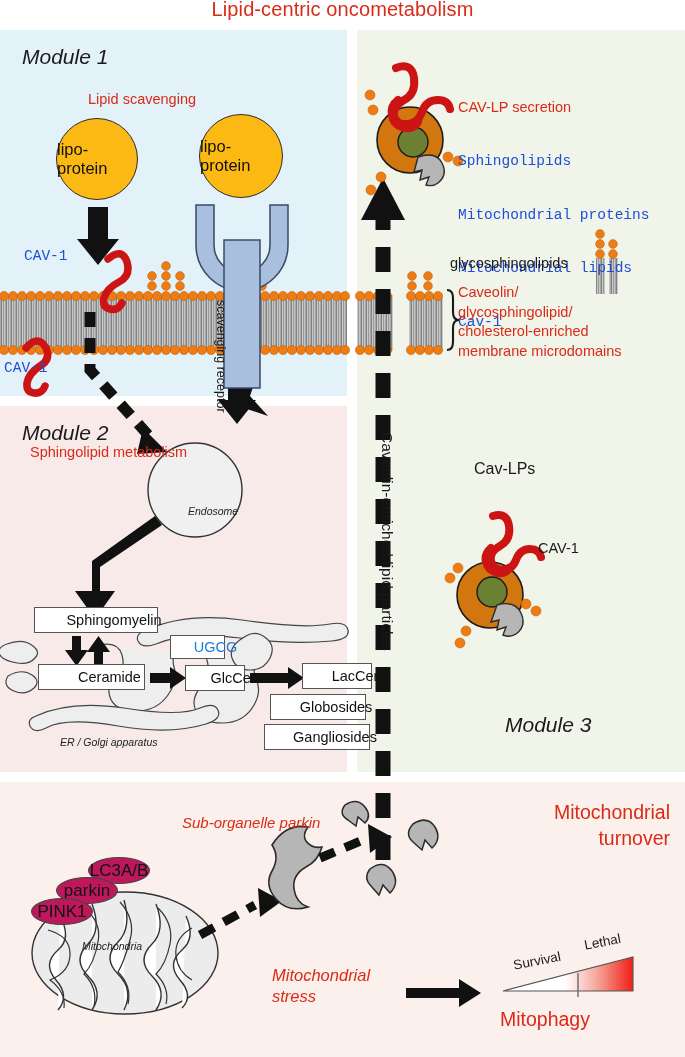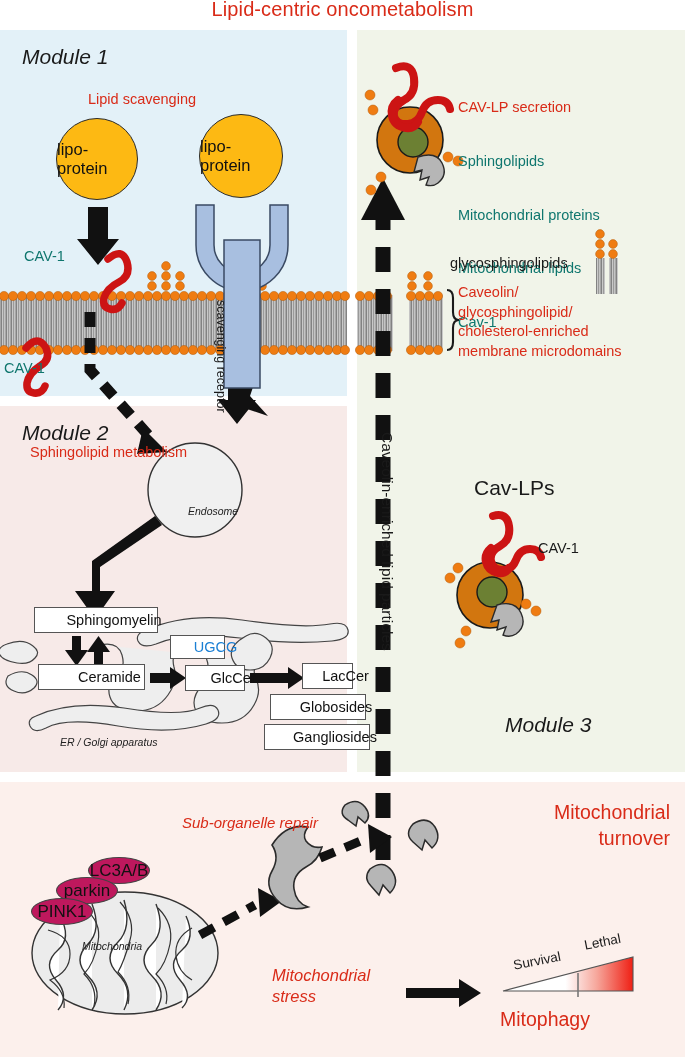--- a/index.html
+++ b/index.html
@@ -23,21 +23,21 @@
   
   .panel { position: absolute; }
   #panel-module1 { left: 0;   top: 30px;  width: 347px; height: 366px; background: #e3f1f8; }
   #panel-module2 { left: 0;   top: 406px; width: 347px; height: 366px; background: #f7eae8; }
   #panel-module3 { left: 357px;top: 30px;  width: 328px; height: 742px; background: #f1f4e9; }
   #panel-bottom  { left: 0;   top: 782px; width: 685px; height: 275px; background: #fcf0ec; }
 
   
   .t { position: absolute; white-space: pre; line-height: 1.18; }
   .red    { color: #d92b18; }
-  .black  { color: #0f766e; }
+  .black  { color: #1d4ed8; font-family: Liberation Mono, monospace; }
 
   #fig-title {
     left: 0; top: -2px; width: 685px; text-align: center;
     font-size: 20px; color: #d92b18; letter-spacing: .1px;
   }
 
   .module-label { font-style: italic; font-size: 21px; color: #1a1a1a; }
   #label-module1 { left: 22px; top: 45px; }
   #label-module2 { left: 22px; top: 421px; }
   #label-module3 { left: 505px; top: 713px; }
@@ -45,21 +45,21 @@
   #label-lipid-scavenging { left: 88px; top: 91px; font-size: 14.5px; }
   #label-sphingolipid-metab { left: 30px; top: 444px; font-size: 14.5px; }
 
   
   #cavlp-list { left: 458px; top: 64px; font-size: 14.5px; }
   #cavlp-list div { line-height: 19.5px; }
 
   #label-glycosphingolipids { left: 450px; top: 255px; font-size: 14.5px; color:#1a1a1a; }
   #label-microdomains { left: 458px; top: 283px; font-size: 14.5px; color:#d92b18; line-height: 19.5px;}
 
-  #label-cavlps { left: 474px; top: 476px; font-size: 21px; color: #1a1a1a; }
+  #label-cavlps { left: 474px; top: 460px; font-size: 16px; color: #1a1a1a; }
   #label-cav1-module3 { left: 538px; top: 540px; font-size: 14.5px; color: #1a1a1a; }
 
   #label-cav1-top  { left: 24px; top: 248px; font-size: 14.5px; }
   #label-cav1-bot  { left: 4px;  top: 360px; font-size: 14.5px; }
 
   #label-endosome { left: 167px; top: 505px; font-size: 10.5px; font-style: italic; color:#222;margin-left:21px;}
   #label-ergolgi  { left: 60px;  top: 736px; font-size: 10.5px; font-style: italic; color:#222;}
   #label-mitochondria { left: 82px; top: 940px; font-size: 10.5px; font-style: italic; color:#222;}
 
   #label-suborganelle { left: 182px; top: 814px; font-size: 15px; font-style: italic; color:#d92b18;}
@@ -106,21 +106,21 @@
   
   .metabox {
     position: absolute; background: #ffffff; border: 1.4px solid #555;
     font-size: 14.5px; color: #111;
     display: flex; align-items: center; justify-content: center; padding-left: 36px;
   }
   #box-sphingomyelin { left: 34px;  top: 607px; width: 124px; height: 26px; }
   #box-ceramide      { left: 38px;  top: 664px; width: 107px; height: 26px; }
   #box-glccer        { left: 185px; top: 665px; width: 60px;  height: 26px; }
   #box-ugcg          { left: 170px; top: 635px; width: 55px;  height: 24px; color:#1a7fd4; }
-  #box-laccer        { left: 302px; top: 663px; width: 51px;  height: 26px; }
+  #box-laccer        { left: 302px; top: 663px; width: 70px;  height: 26px; }
   #box-globosides    { left: 270px; top: 694px; width: 96px; height: 26px; }
   #box-gangliosides  { left: 264px; top: 724px; width: 106px; height: 26px; }
 
   
   .mito-tag {
     position: absolute; background: #be185d; border: 1.3px solid #444;
     border-radius: 50%;
     display: flex; align-items: center; justify-content: center;
     font-size: 17px; color: #111;
   }
@@ -472,21 +472,21 @@
 
   <div class="t" id="label-glycosphingolipids">glycosphingolipids</div>
   <div class="t" id="label-microdomains">Caveolin/
 glycosphingolipid/
 cholesterol-enriched
 membrane microdomains</div>
   <div class="t" id="label-cavlps">Cav-LPs</div>
   <div class="t" id="label-cav1-module3">CAV-1</div>
   <div class="t" id="label-cavlp-vertical">Caveolin-enriched lipid particles</div>
 
-  <div class="t" id="label-suborganelle">Sub-organelle repair</div>
+  <div class="t" id="label-suborganelle">Sub-organelle parkin</div>
   <div class="t" id="label-mito-turnover">Mitochondrial
 turnover</div>
   <div class="t" id="label-mito-stress">Mitochondrial
 stress</div>
   <div class="t" id="label-mitophagy">Mitophagy</div>
   <div class="t" id="label-mitochondria">Mitochondria</div>
 
   <div class="t" id="label-survival">Survival</div>
   <div class="t" id="label-lethal">Lethal</div>
 

